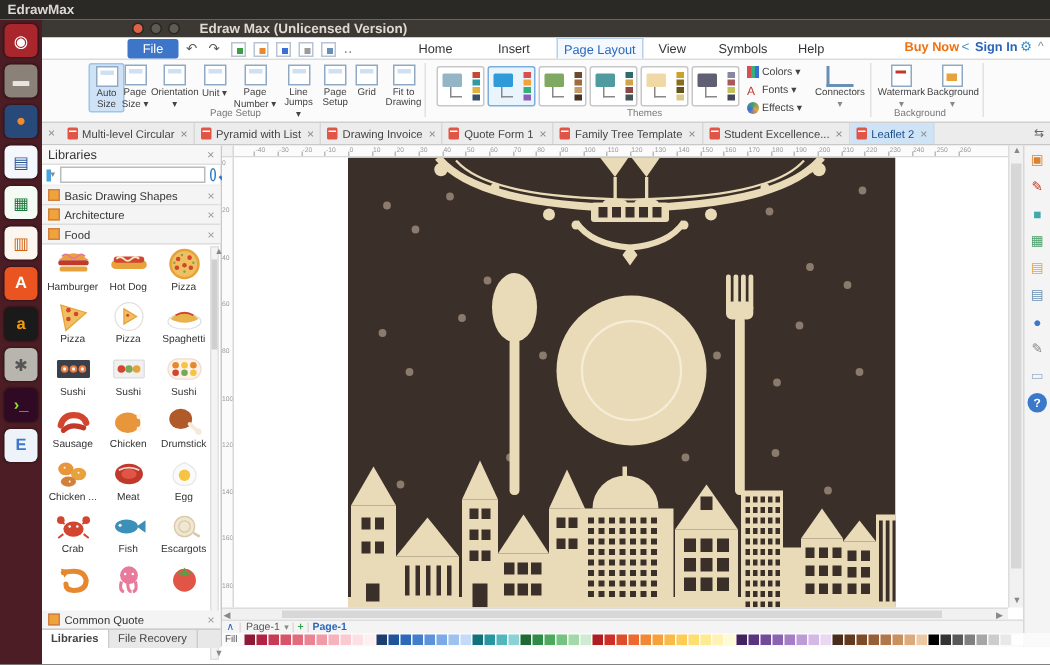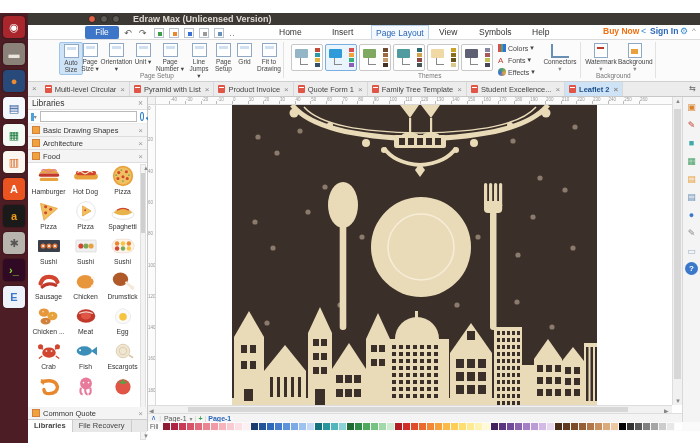--- a/index.html
+++ b/index.html
@@ -36,21 +36,21 @@
   .thumb.sel{border:1.5px solid #7aaede;background:#eaf4fd;}
   .thumb .tb{position:absolute;left:3px;top:4px;width:13px;height:9px;border-radius:1px;}
   .thumb .tl{position:absolute;left:8px;top:13px;width:7px;height:6px;border-left:1px solid #888;border-bottom:1px solid #888;}
   .chips{position:absolute;right:2px;top:3px;width:5px;}
   .chips b{display:block;width:5px;height:4px;margin-bottom:1px;}
   .tfe{position:absolute;left:470px;font-size:7px;color:#444;height:10px;display:flex;align-items:center;}
   .tfe .g{width:8px;height:8px;margin-right:2px;display:inline-block;}
   
   #doctabs{left:28px;top:82px;width:672px;height:15px;background:#ececec;border-bottom:1px solid #c8c8c8;box-sizing:border-box;display:flex;align-items:stretch;}
   .dtab{display:flex;align-items:center;font-size:7.5px;color:#444;padding:0 4px;border-right:1px solid #d8d8d8;white-space:nowrap;}
-  .dtab.active{background:#cfe3f7;color:#1a4e8a;font-weight:bold;}
+  .dtab.active{background:#cfe3f7;color:#1a4e8a;}
   .dtab .dic{width:7px;height:8px;background:#e05545;border-radius:1px;margin-right:3px;position:relative;}
   .dtab .dic:after{content:"";position:absolute;left:1px;top:2px;right:1px;height:1px;background:#fff;}
   .dtab .x{margin-left:4px;color:#888;font-size:8px;}
   
   #libpanel{left:28px;top:97px;width:120px;height:334px;background:#fff;border-right:1px solid #c8c8c8;box-sizing:border-box;}
   #libhead{position:absolute;left:0;top:0;width:100%;height:13px;background:#f7f7f7;border-bottom:1px solid #e0e0e0;font-size:8.5px;color:#333;line-height:13px;padding-left:4px;box-sizing:border-box;}
   #libsearch{position:absolute;left:0;top:13px;width:100%;height:14px;display:flex;align-items:center;padding:0 3px;box-sizing:border-box;border-bottom:1px solid #eee;}
   #libsearch input{flex:1;height:9px;border:1px solid #bbb;font-size:7px;margin:0 3px;padding:0 2px;}
   .libsec{position:absolute;left:0;width:100%;height:13px;background:#f4f4f4;border-bottom:1px solid #ddd;display:flex;align-items:center;font-size:7.5px;color:#333;padding:0 4px;box-sizing:border-box;}
   .libsec .oi{width:8px;height:8px;background:#f0a23c;border:1px solid #d2813c;margin-right:3px;box-sizing:border-box;}
@@ -91,20 +91,21 @@
   #statusbar .url{text-decoration:underline;color:#e8f0ff;}
   #statusbar .right{margin-left:auto;display:flex;align-items:center;gap:3px;}
   .sbic{width:8px;height:8px;background:#d7e0f2;border:1px solid #9fb4dc;box-sizing:border-box;}
   #slider{width:55px;height:2px;background:#c9d5ee;position:relative;}
   #slider i{position:absolute;left:22px;top:-2px;width:5px;height:5px;background:#fff;border-radius:50%;}
 </style>
 </head>
 <body>
 
 <div id="screen">
+  <div class="abs" id="topbar"><span>EdrawMax</span></div>
   <div class="abs" id="dock">
       <div class="dicon" style="top: 3px; background: rgb(168, 38, 44); color: rgb(255, 255, 255); font-weight: bold;">◉</div>
       <div class="dicon" style="top: 30px; background: rgb(138, 129, 120); color: rgb(232, 228, 222); font-weight: bold;">▬</div>
       <div class="dicon" style="top: 57px; background: rgb(39, 74, 123); color: rgb(240, 140, 46); font-weight: bold;">●</div>
       <div class="dicon" style="top: 84px; background: rgb(244, 247, 251); color: rgb(42, 86, 153); font-weight: bold;">▤</div>
       <div class="dicon" style="top: 111px; background: rgb(244, 251, 244); color: rgb(26, 122, 60); font-weight: bold;">▦</div>
       <div class="dicon" style="top: 138px; background: rgb(251, 246, 239); color: rgb(211, 97, 24); font-weight: bold;">▥</div>
       <div class="dicon" style="top: 165px; background: rgb(233, 84, 32); color: rgb(255, 255, 255); font-weight: bold;">A</div>
       <div class="dicon" style="top: 192px; background: rgb(26, 26, 26); color: rgb(243, 156, 18); font-weight: bold;">a</div>
       <div class="dicon" style="top: 219px; background: rgb(184, 180, 174); color: rgb(85, 85, 85); font-weight: bold;">✱</div>
@@ -322,21 +323,21 @@
         <span>Multi-level Circular</span>
         <span class="x">×</span>
       </div>
       <div class="dtab">
         <span class="dic"></span>
         <span>Pyramid with List</span>
         <span class="x">×</span>
       </div>
       <div class="dtab">
         <span class="dic"></span>
-        <span>Product Invoice</span>
+        <span>Drawing Invoice</span>
         <span class="x">×</span>
       </div>
       <div class="dtab">
         <span class="dic"></span>
         <span>Quote Form 1</span>
         <span class="x">×</span>
       </div>
       <div class="dtab">
         <span class="dic"></span>
         <span>Family Tree Template</span>

